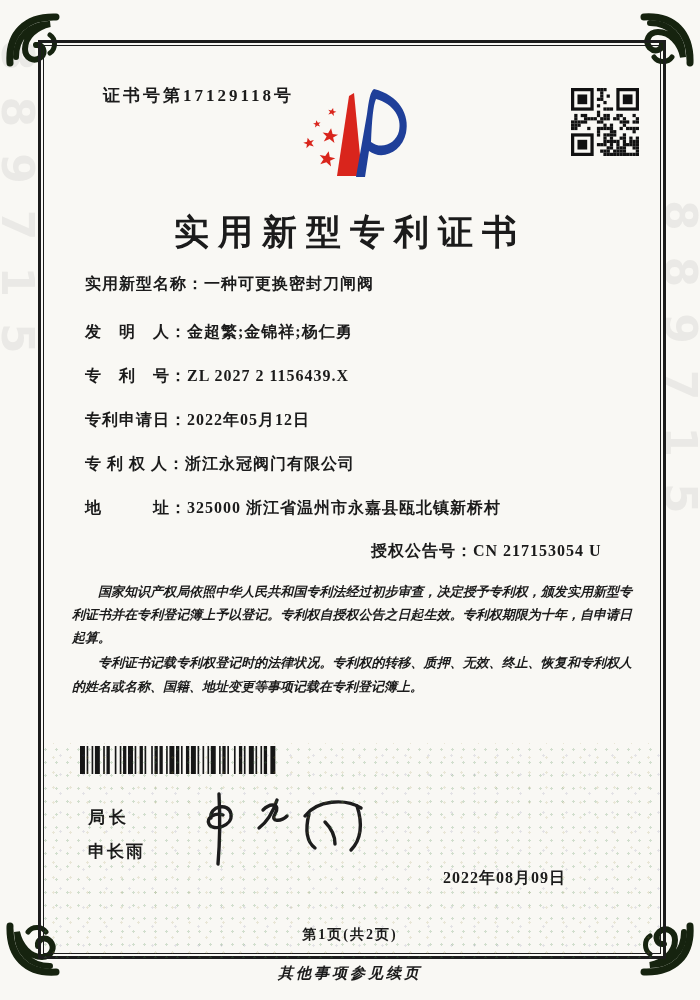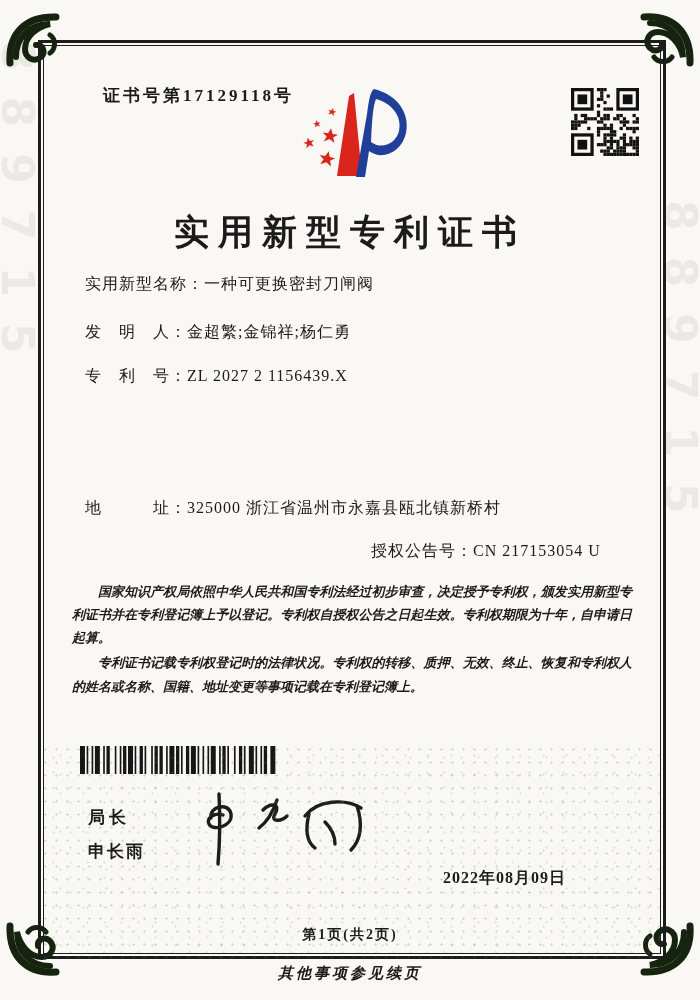--- a/index.html
+++ b/index.html
@@ -27,21 +27,21 @@
          border:3px solid #1c1c1c;background:transparent;}
   .frame-inner{position:absolute;inset:2px;border:1px solid #1c1c1c;pointer-events:none;}
 
   .cert-no{position:absolute;left:76px;top:84px;font-size:17px;font-weight:bold;letter-spacing:3px;margin-left:27px;}
   .qr{position:absolute;left:571px;top:88px;width:68px;height:68px;}
   .logo{position:absolute;left:272px;top:80px;width:156px;height:112px;}
 
   .title{position:absolute;left:0;right:0;top:184px;text-align:center;
          font-size:35px;font-weight:bold;letter-spacing:9px;margin-top:25px;}
 
-  .field{position:absolute;left:85px;font-size:16px;font-weight:normal;letter-spacing:1px;white-space:nowrap;}
+  .field{position:absolute;left:85px;font-size:16px;font-weight:bold;letter-spacing:1px;white-space:nowrap;}
   .f-name{top:274px;} .f-inv{top:322px;} .f-patno{top:366px;}
   .f-appd{top:410px;} .f-pate{top:454px;} .f-addr{top:498px;} .f-grant{top:541px;}
   .field .lbl{display:inline-block;}
   .grant-no{position:absolute;left:286px;top:0;white-space:nowrap;}
   .f-grant{width:540px;}
 
   .body-text{position:absolute;left:72px;right:68px;top:580px;font-size:13px;
              line-height:1.78;font-weight:600;font-style:italic;text-align:justify;}
   .body-text p{margin:0 0 2px 0;text-indent:2em;}
 
@@ -262,20 +262,26 @@
 
   <div class="field f-name">
     <span class="lbl">实用新型名称：</span><span>一种可更换密封刀闸阀</span>
   </div>
   <div class="field f-inv">
     <span class="lbl">发　明　人：</span><span>金超繁;金锦祥;杨仁勇</span>
   </div>
   <div class="field f-patno">
     <span class="lbl">专　利　号：</span><span>ZL 2027 2 1156439.X</span>
   </div>
+  <div class="field f-appd">
+    <span class="lbl">专利申请日：</span><span>2022年05月12日</span>
+  </div>
+  <div class="field f-pate">
+    <span class="lbl">专 利 权 人：</span><span>浙江永冠阀门有限公司</span>
+  </div>
   <div class="field f-addr">
     <span class="lbl">地　　　址：</span><span>325000 浙江省温州市永嘉县瓯北镇新桥村</span>
   </div>
   <div class="field f-grant">
     <span class="grant-no"><span>授权公告号：</span><span>CN 217153054 U</span></span>
   </div>
 
   <div class="body-text">
     <p>国家知识产权局依照中华人民共和国专利法经过初步审查，决定授予专利权，颁发实用新型专利证书并在专利登记簿上予以登记。专利权自授权公告之日起生效。专利权期限为十年，自申请日起算。</p>
     <p>专利证书记载专利权登记时的法律状况。专利权的转移、质押、无效、终止、恢复和专利权人的姓名或名称、国籍、地址变更等事项记载在专利登记簿上。</p>

